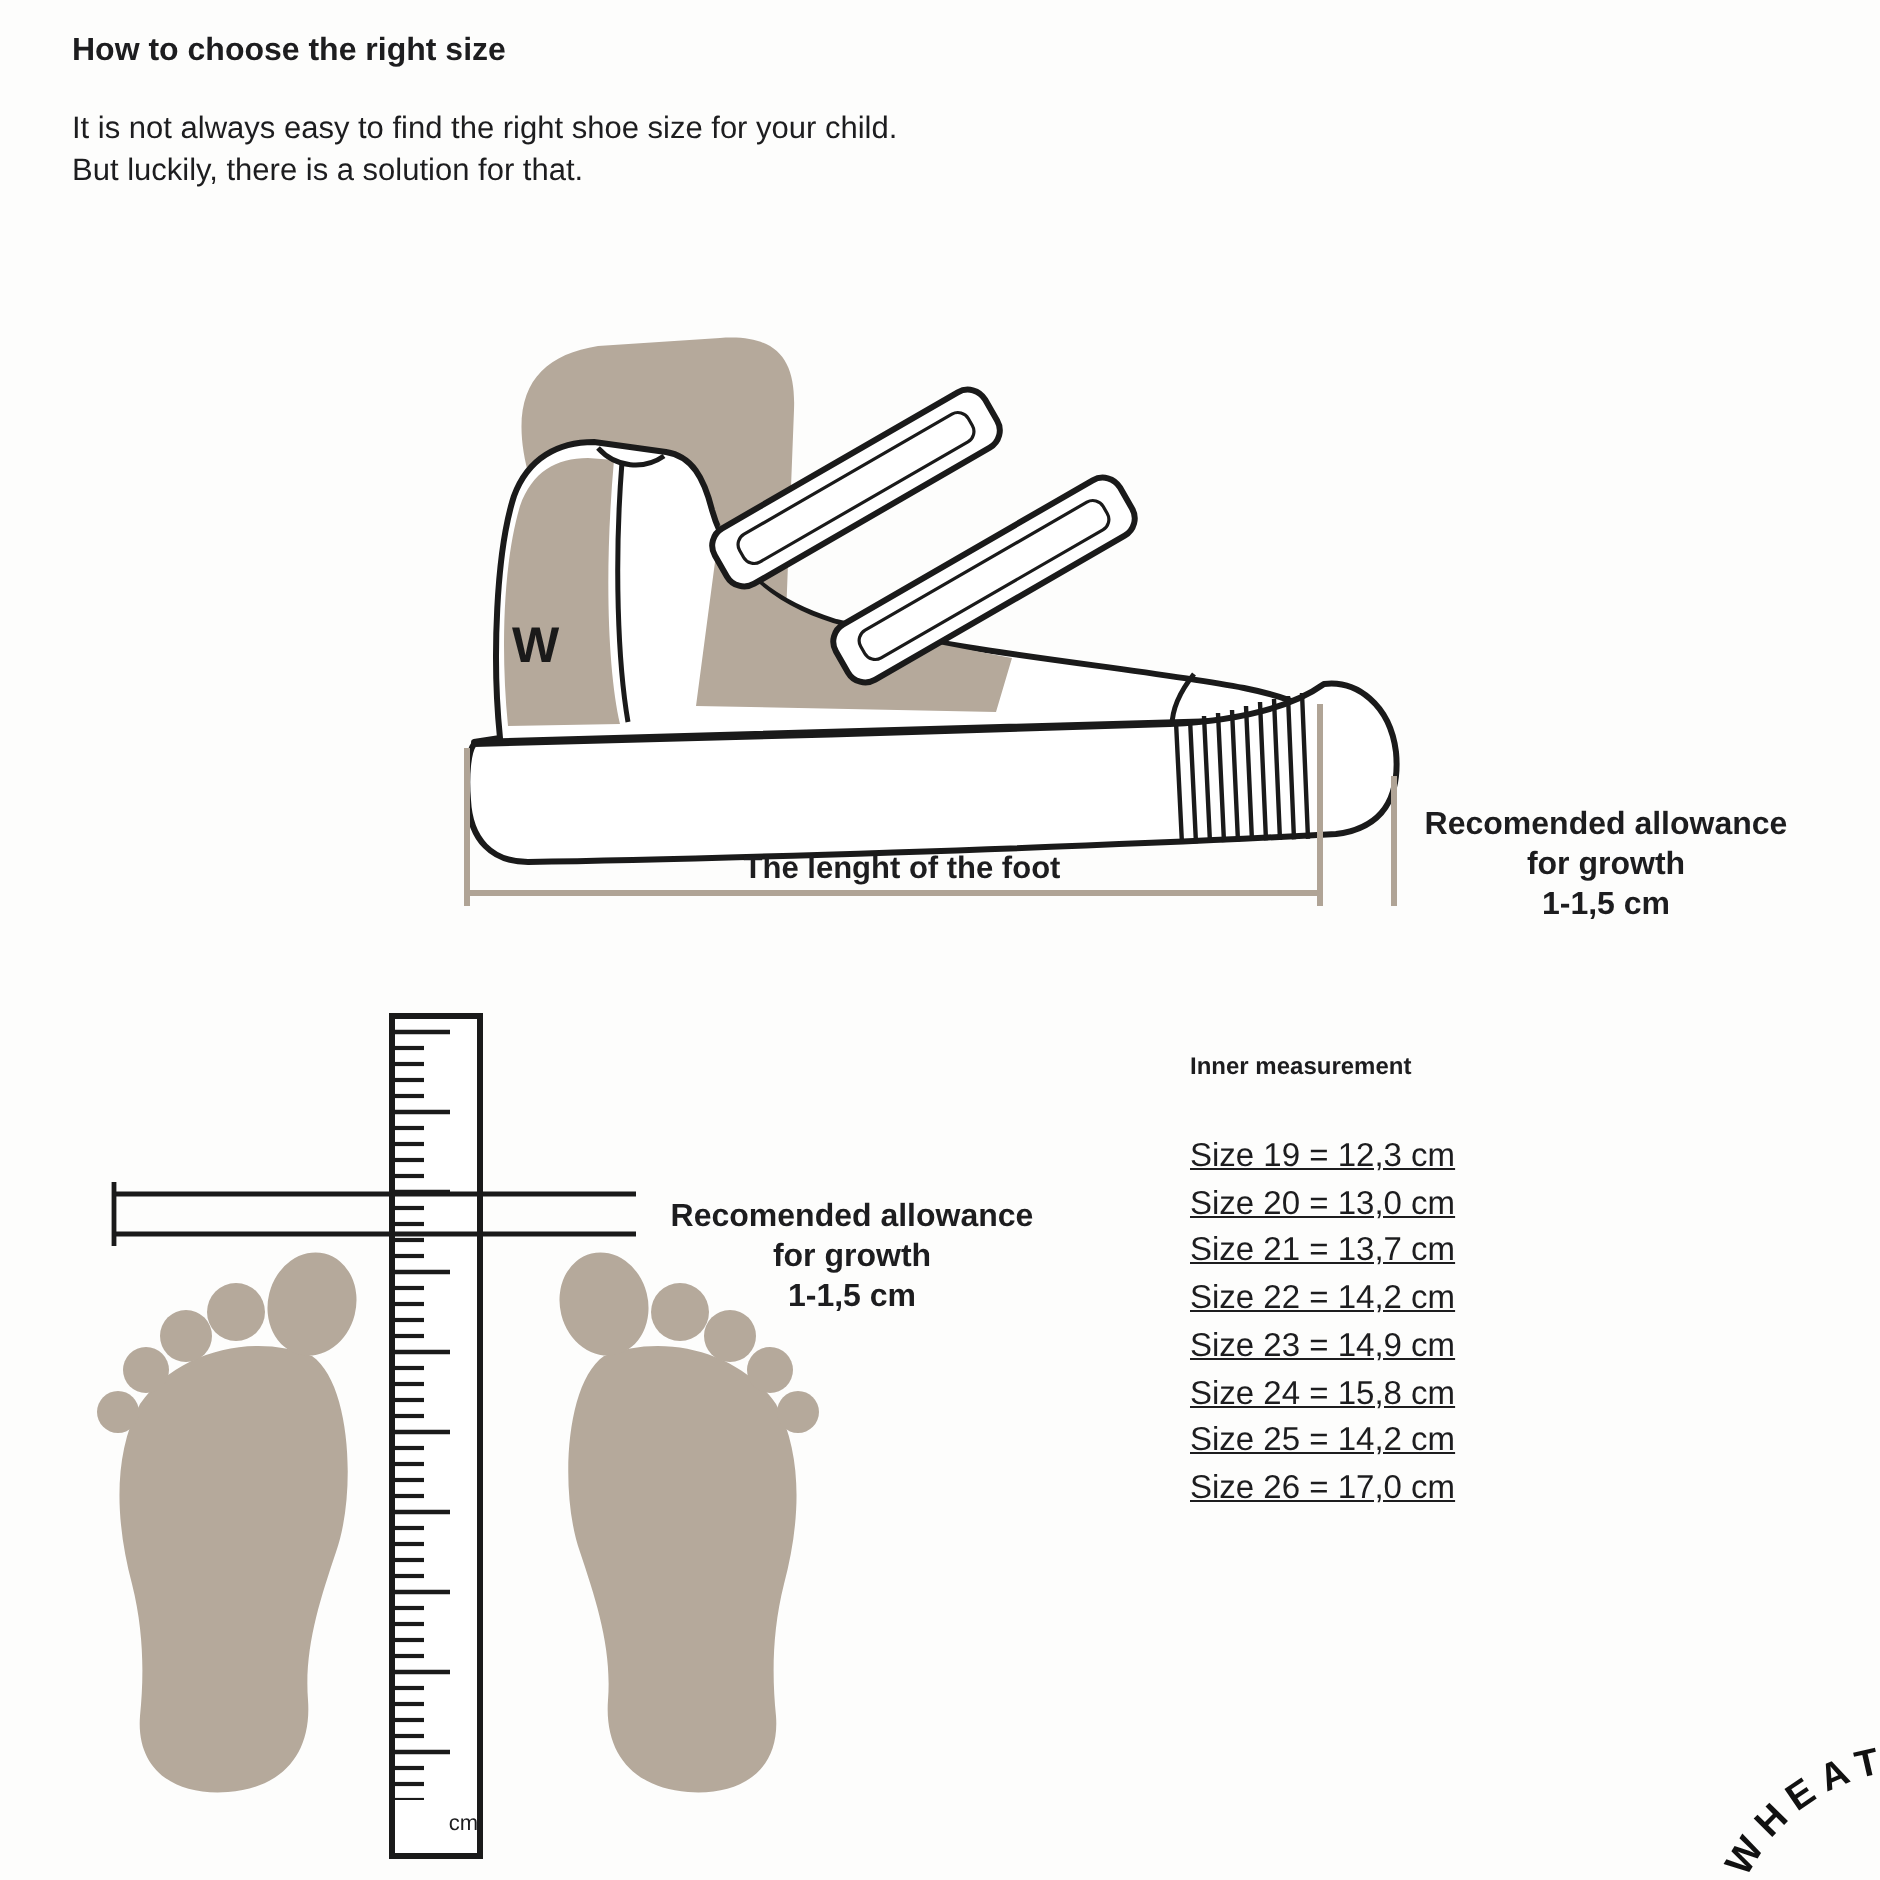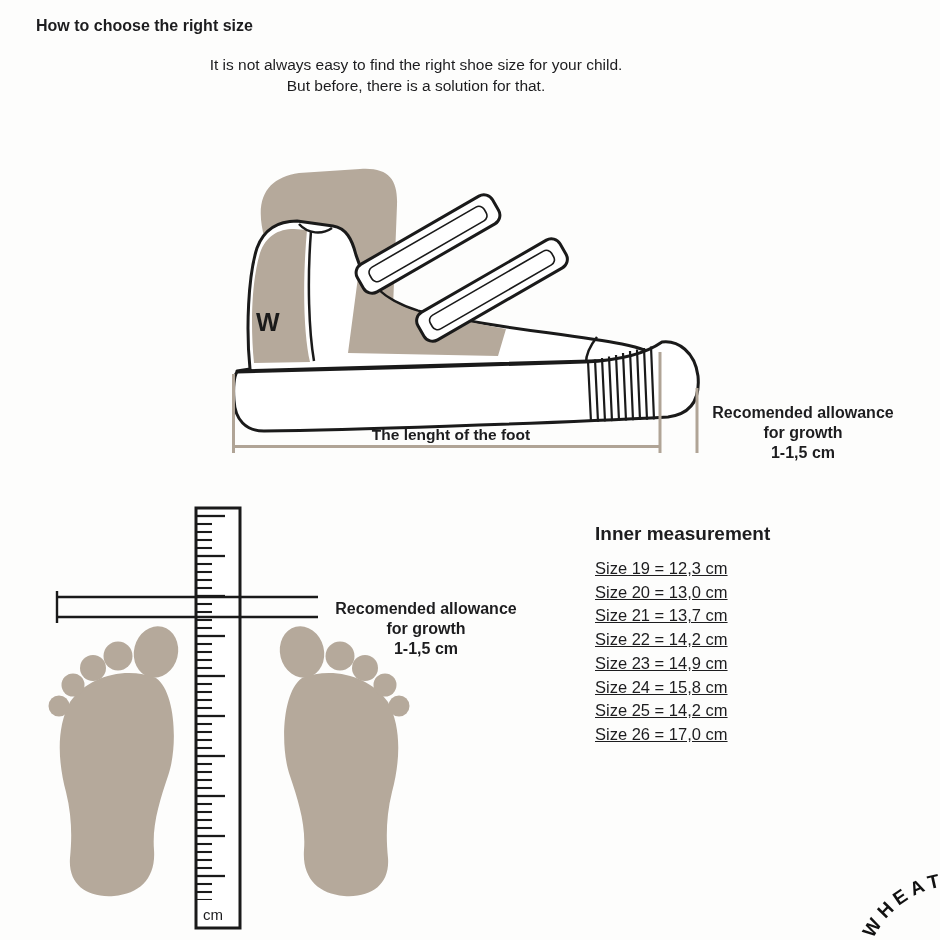--- a/index.html
+++ b/index.html
@@ -3,30 +3,30 @@
 <meta charset="utf-8">
 <style>
   html,body { margin:0; padding:0; background:#ffffff; }
   .page {
     position:relative; width:940px; height:940px; overflow:hidden;
     background:#fdfdfc; color:#1d1d1f;
     font-family:"Liberation Sans","DejaVu Sans",sans-serif;
   }
   .abs { position:absolute; }
   .page-title { left:36px; top:17px; font-size:16px; font-weight:700; margin:0; }
-  .intro { left:36px; top:55px; width:760px; font-size:15.5px; line-height:20.6px;text-align:center; }
+  .intro { left:36px; top:55px; width:760px; font-size:15.5px; line-height:20.6px; }
   .intro p { margin:0; }
   .measure-label { font-weight:700; text-align:center; }
   .foot-length-label { left:306px; top:426px; width:290px; font-size:15.5px; }
   .shoe-allow-label { left:702px; top:403px; width:202px; font-size:16px; line-height:20px; }
   .feet-allow-label { left:330px; top:599px; width:192px; font-size:16px; line-height:20px; }
   .sizes { left:595px; top:522px; }
-  .sizes-heading { font-size:19px; font-weight:700; margin-bottom:12px; line-height:23px; }
+  .sizes-heading { font-size:12px; font-weight:700; margin-bottom:22px; line-height:23px; }
   .size-row { font-size:16.5px; line-height:23.7px;text-decoration:underline; }
-  .ruler-unit { left:203px; top:906px; width:36px; text-align:left; font-size:15px; }
+  .ruler-unit { left:203px; top:906px; width:36px; text-align:right; font-size:11px; }
   svg.art { position:absolute; left:0; top:0; }
   svg .ink { stroke:#1a1a1a; }
   svg text { font-family:"Liberation Sans","DejaVu Sans",sans-serif; }
 </style>
 </head>
 <body>
 
 <div class="page">
 
   <svg class="art" width="940" height="940" viewBox="0 0 940 940">
@@ -115,21 +115,21 @@
       <text font-size="19" font-weight="bold" letter-spacing="5" fill="#111111">
         <textPath href="#stampPath" startOffset="40">WHEAT WHEAT</textPath>
       </text>
     </g>
   </svg>
 
   <h1 class="abs page-title">How to choose the right size</h1>
 
   <div class="abs intro">
     <p>It is not always easy to find the right shoe size for your child.</p>
-    <p>But before, there is a solution for that.</p>
+    <p>But luckily, there is a solution for that.</p>
   </div>
 
   <div class="abs measure-label foot-length-label">The lenght of the foot</div>
 
   <div class="abs measure-label shoe-allow-label">
     <div>Recomended allowance</div>
     <div>for growth</div>
     <div>1-1,5 cm</div>
   </div>
 

